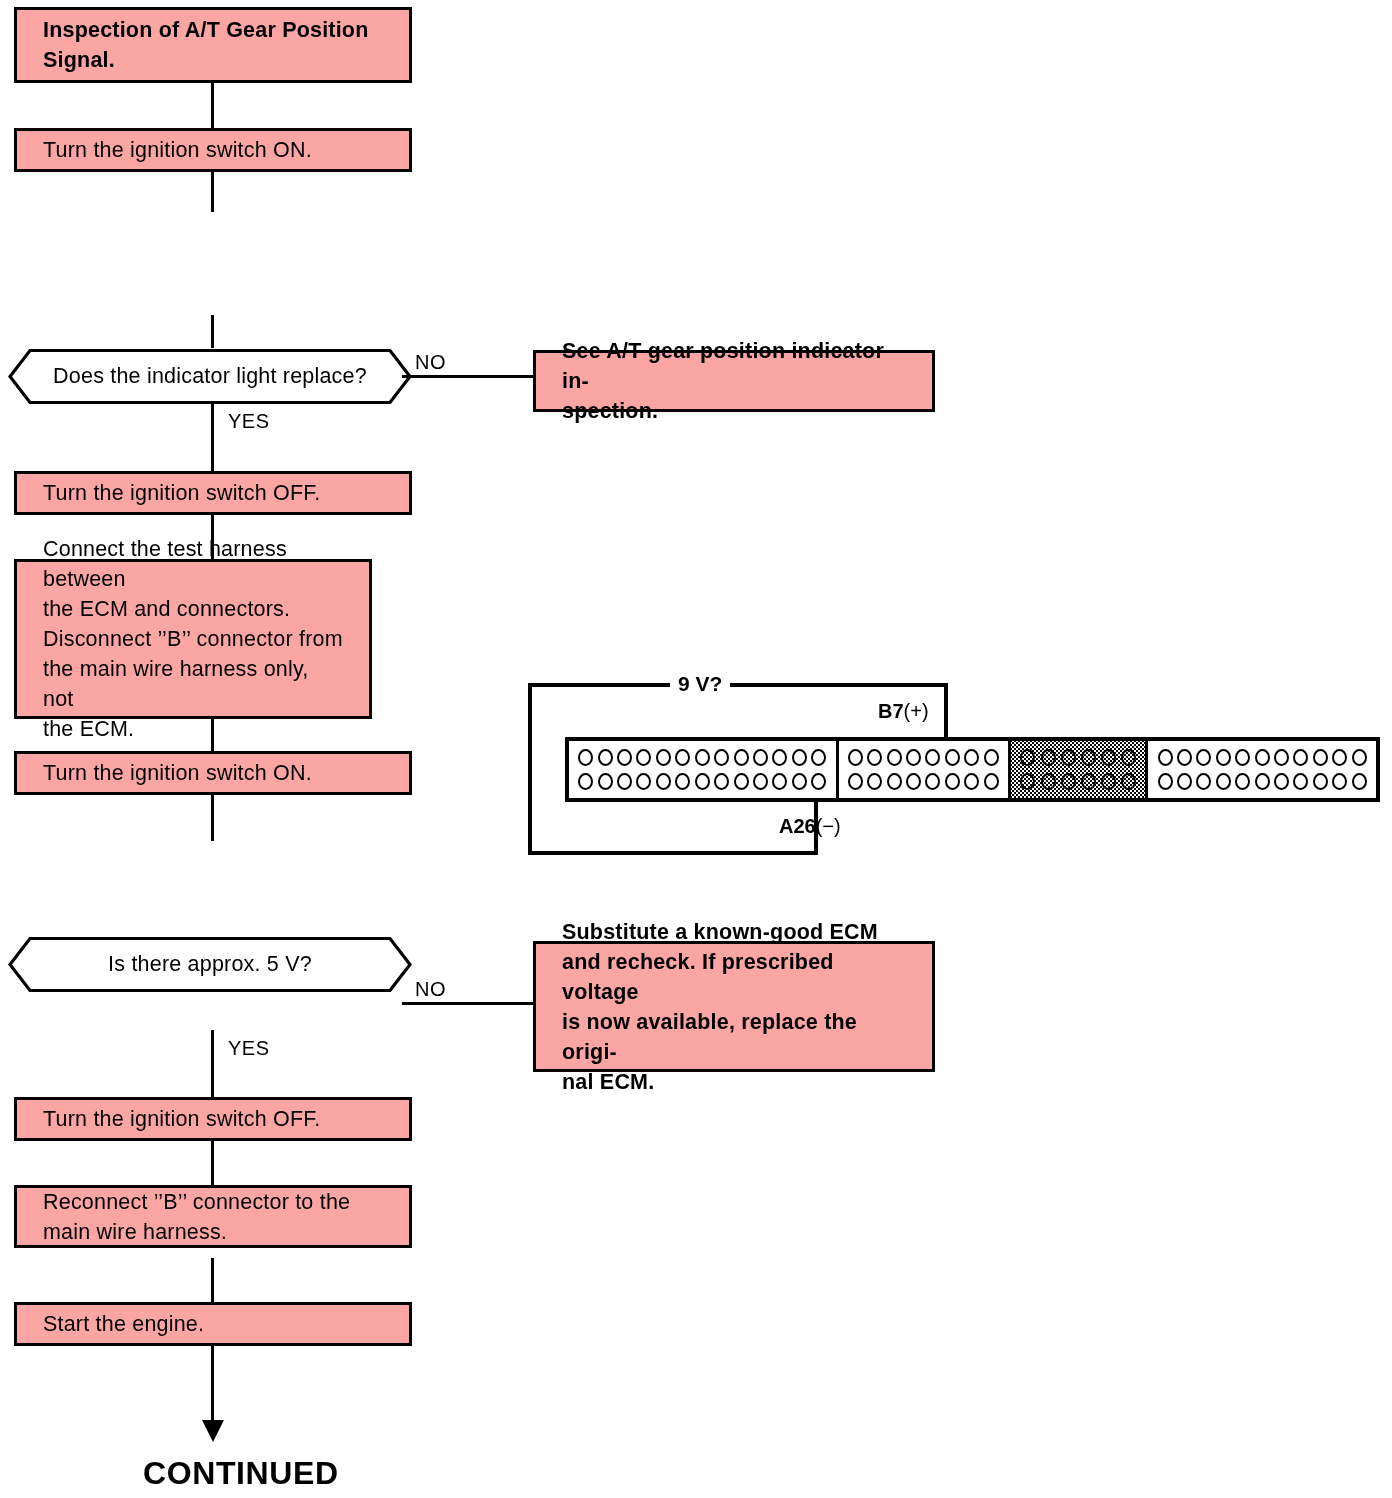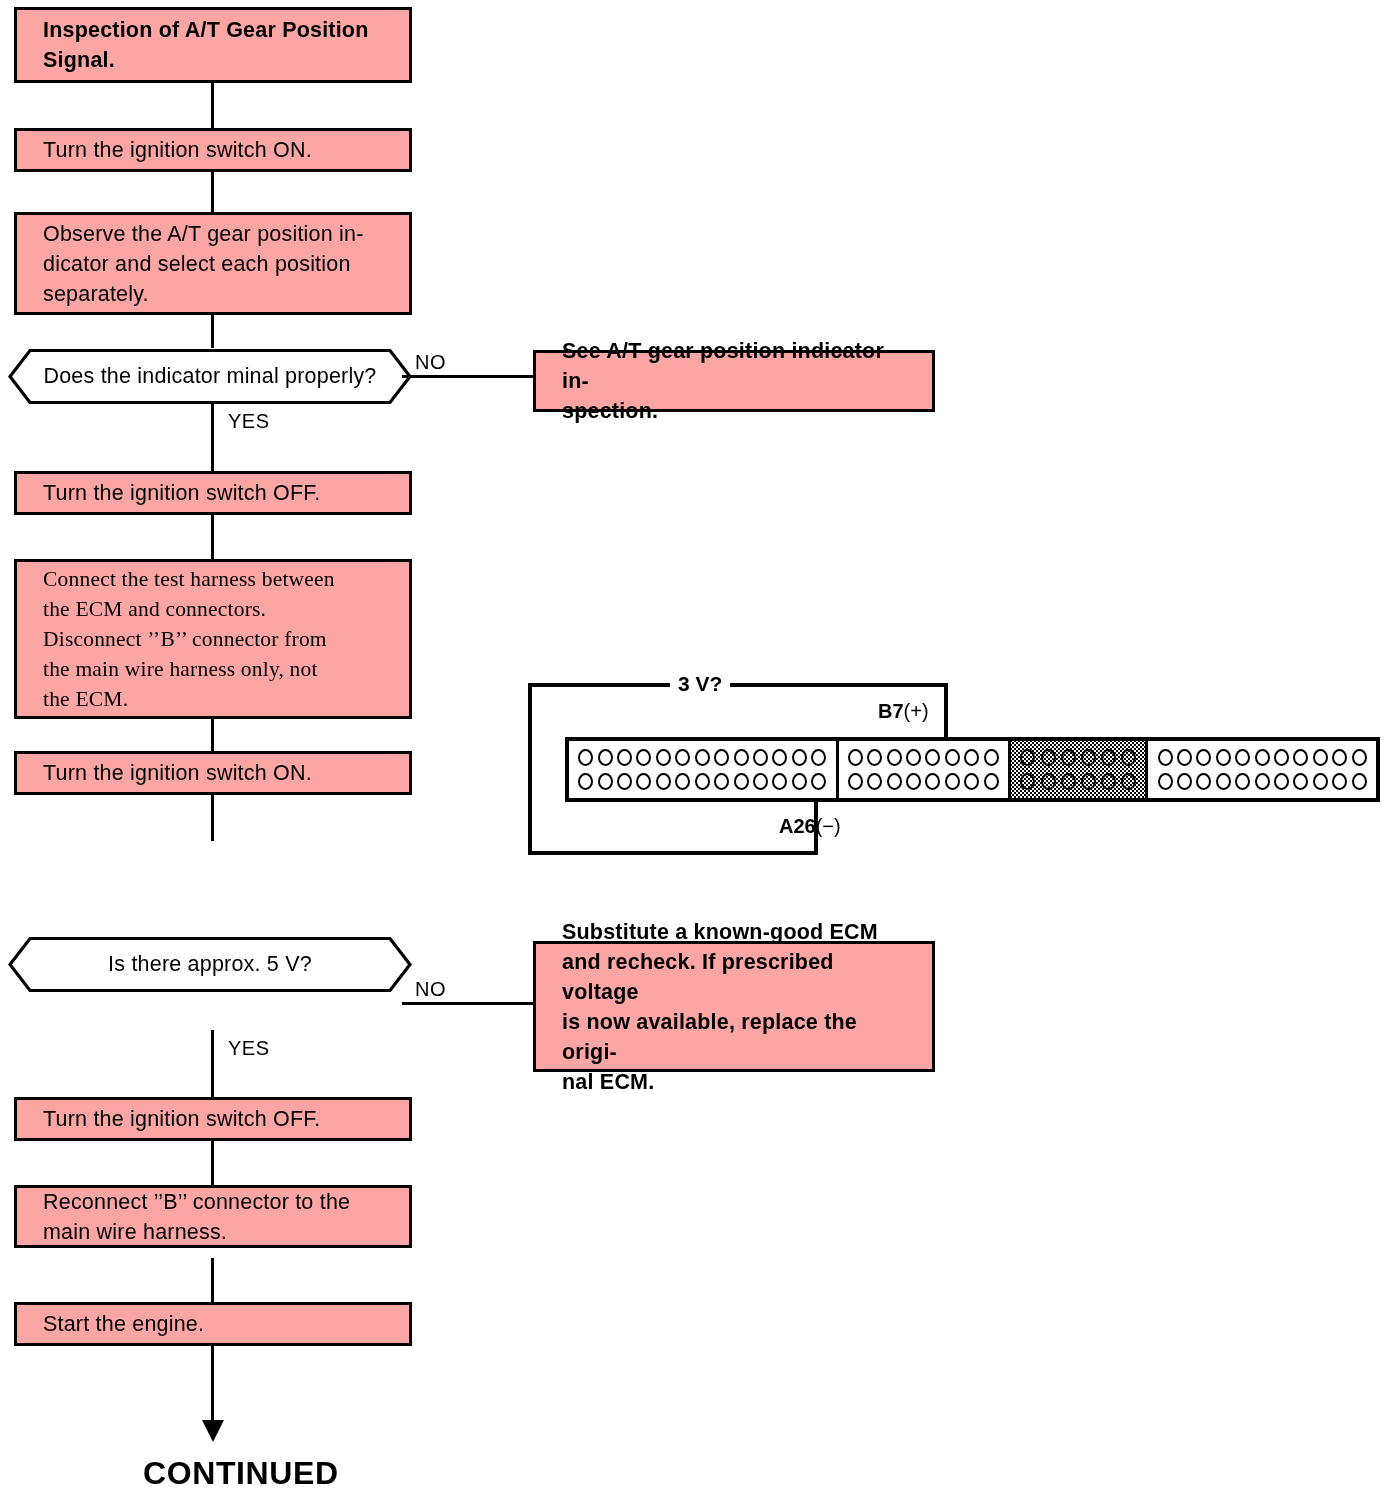--- a/index.html
+++ b/index.html
@@ -178,49 +178,44 @@
   </div>
 
   <div class="vline" style="left:211px; top:83px; height:45px;"></div>
 
   <div class="fbox center" style="left:14px; top:128px; width:398px; height:44px;">
     <div class="txt">Turn the ignition switch ON.</div>
   </div>
 
   <div class="vline" style="left:211px; top:172px; height:40px;"></div>
 
-  <div class="fbox" style="left:14px; top:212px; width:398px; height:103px;">
-    <div class="txt">Observe the A/T gear position in-
-dicator and select each position
-separately.</div>
-  </div>
 
   <div class="vline" style="left:211px; top:315px; height:33px;"></div>
 
   <div class="hex" style="left:8px; top:348px; width:404px; height:57px;">
     <svg viewBox="0 0 404 57" preserveAspectRatio="none">
       <polygon points="22,2.5 382,2.5 402,28.5 382,54.5 22,54.5 2,28.5" fill="#ffffff" stroke="#000000" stroke-width="3.2"></polygon>
     </svg>
-    <div class="txt">Does the indicator minal properly?</div>
+    <div class="txt">Does the indicator light replace?</div>
   </div>
 
   <div class="branch-label" style="left:415px; top:351px;">NO</div>
   <div class="branch-label" style="left:228px; top:410px;">YES</div>
 
   <div class="hline" style="left:402px; top:375px; width:134px;"></div>
 
   <div class="vline" style="left:211px; top:403px; height:68px;"></div>
 
   <div class="fbox center" style="left:14px; top:471px; width:398px; height:44px;">
     <div class="txt">Turn the ignition switch OFF.</div>
   </div>
 
   <div class="vline" style="left:211px; top:515px; height:44px;"></div>
 
-  <div class="fbox" style="left:14px; top:559px; width:398px; height:160px;font-family:Liberation Serif, serif;">
+  <div class="fbox" style="left:14px; top:559px; width:358px; height:160px;">
     <div class="txt">Connect the test harness between
 the ECM and connectors.
 Disconnect ’’B’’ connector from
 the main wire harness only, not
 the ECM.</div>
   </div>
 
   <div class="vline" style="left:211px; top:719px; height:32px;"></div>
 
   <div class="fbox center" style="left:14px; top:751px; width:398px; height:44px;">
@@ -278,21 +273,21 @@
 is now available, replace the origi-
 nal ECM.</div>
   </div>
 
   <div class="wire-v" style="left:528px; top:683px; height:172px;"></div>
 
   <div class="wire-h" style="left:528px; top:683px; width:420px;"></div>
 
   <div class="wire-v" style="left:944px; top:683px; height:89px;"></div>
 
-  <div class="volt-label" style="left:670px; top:672px;">3 V?</div>
+  <div class="volt-label" style="left:670px; top:672px;">9 V?</div>
 
   <div class="pin-label" style="left:878px; top:700px;">
     <span>B7</span><span class="sub">(+)</span>
   </div>
 
   <div class="wire-h" style="left:528px; top:851px; width:290px;"></div>
 
   <div class="wire-v" style="left:814px; top:790px; height:65px;"></div>
 
   <div class="pin-label" style="left:779px; top:815px;">

